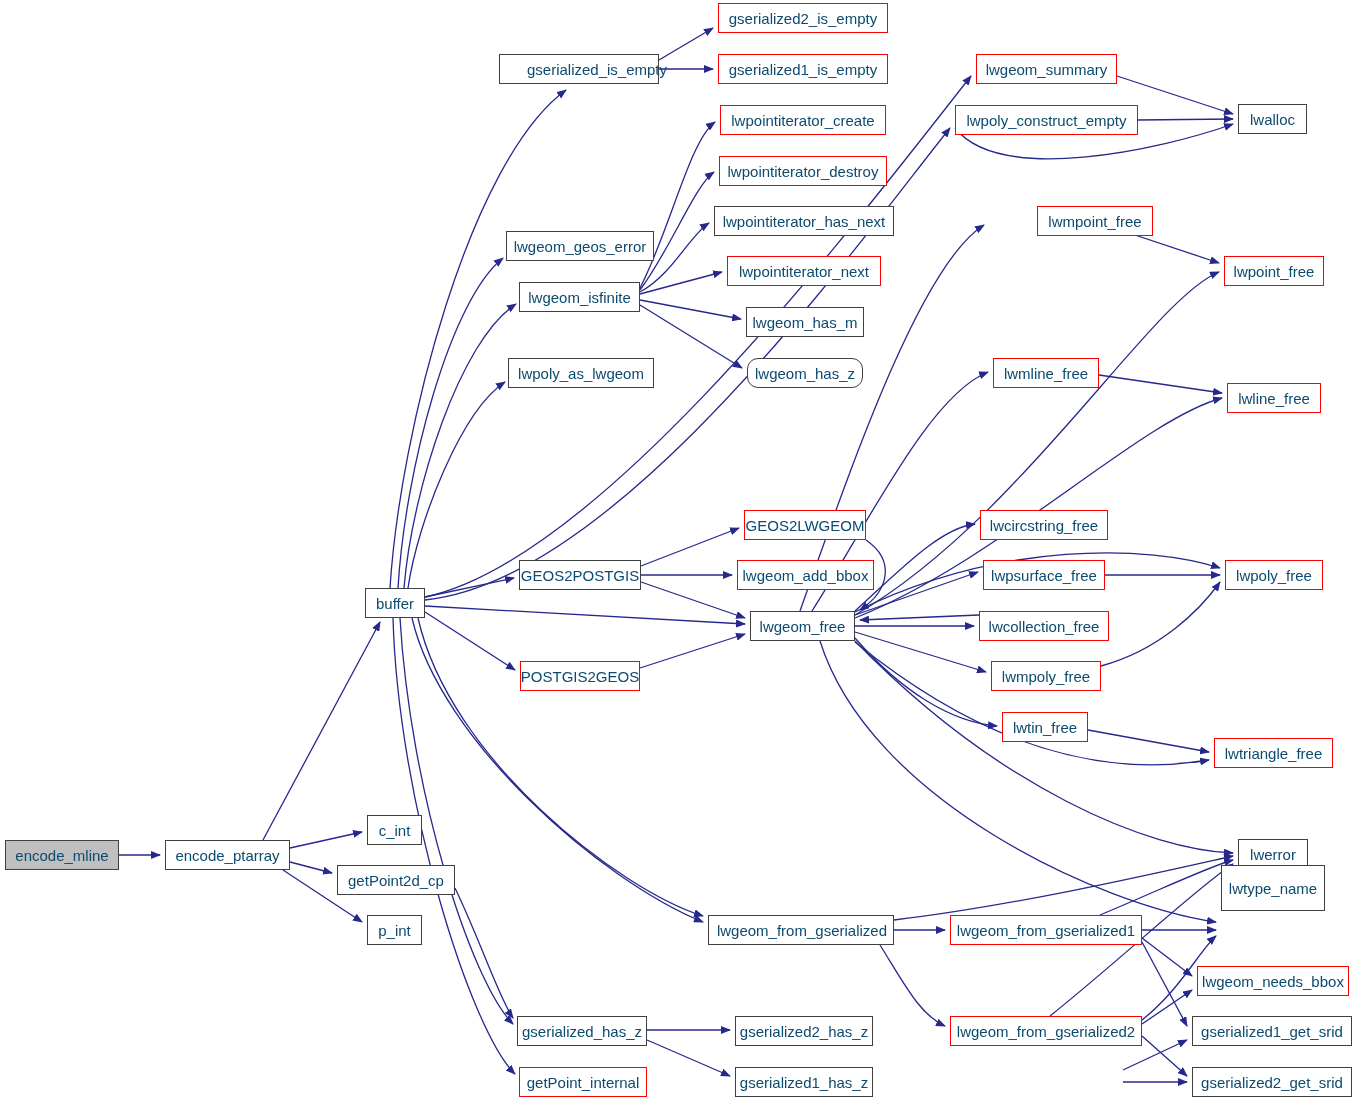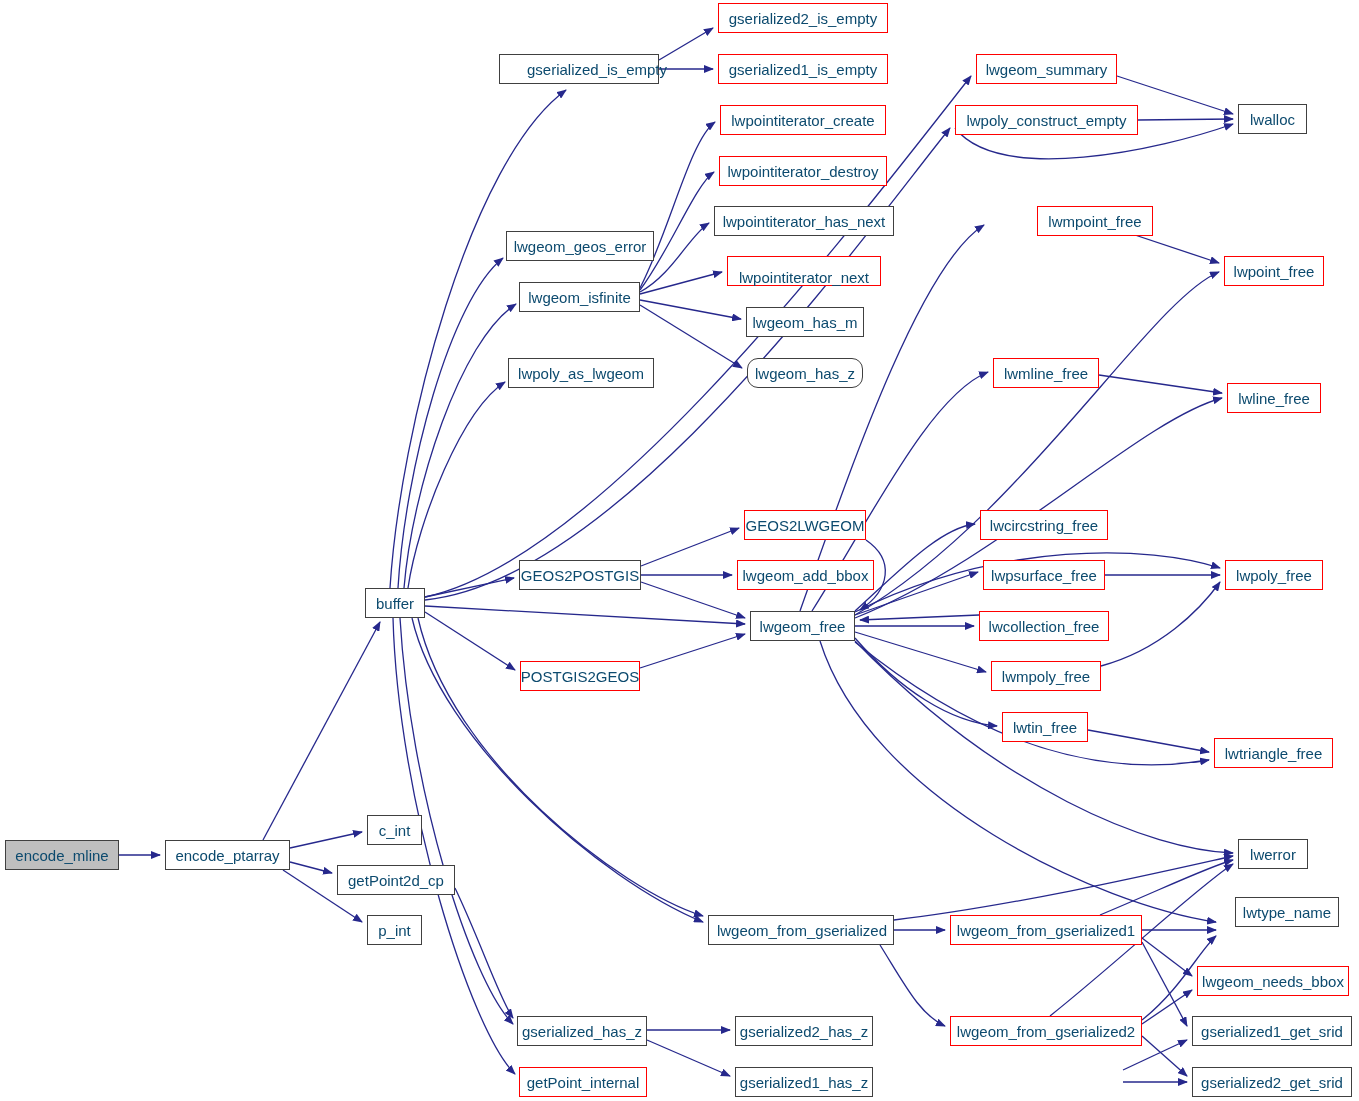--- a/index.html
+++ b/index.html
@@ -143,21 +143,21 @@
       </div>
       <div class="node red" style="left: 720px; top: 105px; width: 166px; height: 30px;">
         <span class="lbl">lwpointiterator_create</span>
       </div>
       <div class="node red" style="left: 719px; top: 156px; width: 168px; height: 30px;">
         <span class="lbl">lwpointiterator_destroy</span>
       </div>
       <div class="node" style="left: 714px; top: 206px; width: 180px; height: 30px;">
         <span class="lbl">lwpointiterator_has_next</span>
       </div>
-      <div class="node red" style="left: 727px; top: 256px; width: 154px; height: 30px; align-items: flex-end;">
+      <div class="node red" style="left: 727px; top: 256px; width: 154px; height: 30px;">
         <span class="lbl">lwpointiterator_next</span>
       </div>
       <div class="node" style="left: 746px; top: 307px; width: 118px; height: 30px;">
         <span class="lbl">lwgeom_has_m</span>
       </div>
       <div class="node" style="left: 747px; top: 358px; width: 116px; height: 30px; border-radius: 11px;">
         <span class="lbl">lwgeom_has_z</span>
       </div>
       <div class="node" style="left: 506px; top: 231px; width: 148px; height: 30px;">
         <span class="lbl">lwgeom_geos_error</span>
@@ -227,21 +227,21 @@
       </div>
       <div class="node" style="left: 1238px; top: 839px; width: 70px; height: 30px;">
         <span class="lbl">lwerror</span>
       </div>
       <div class="node" style="left: 708px; top: 915px; width: 186px; height: 30px; justify-content: flex-end;">
         <span class="lbl">lwgeom_from_gserialized</span>
       </div>
       <div class="node red" style="left: 950px; top: 915px; width: 192px; height: 30px;">
         <span class="lbl">lwgeom_from_gserialized1</span>
       </div>
-      <div class="node" style="left: 1221px; top: 897px; width: 104px; height: 30px; margin-left: 14px;">
+      <div class="node" style="left: 1221px; top: 865px; width: 104px; height: 46px;">
         <span class="lbl">lwtype_name</span>
       </div>
       <div class="node red" style="left: 1197px; top: 966px; width: 152px; height: 30px;">
         <span class="lbl">lwgeom_needs_bbox</span>
       </div>
       <div class="node red" style="left: 950px; top: 1016px; width: 192px; height: 30px;">
         <span class="lbl">lwgeom_from_gserialized2</span>
       </div>
       <div class="node" style="left: 1192px; top: 1016px; width: 160px; height: 30px;">
         <span class="lbl">gserialized1_get_srid</span>

